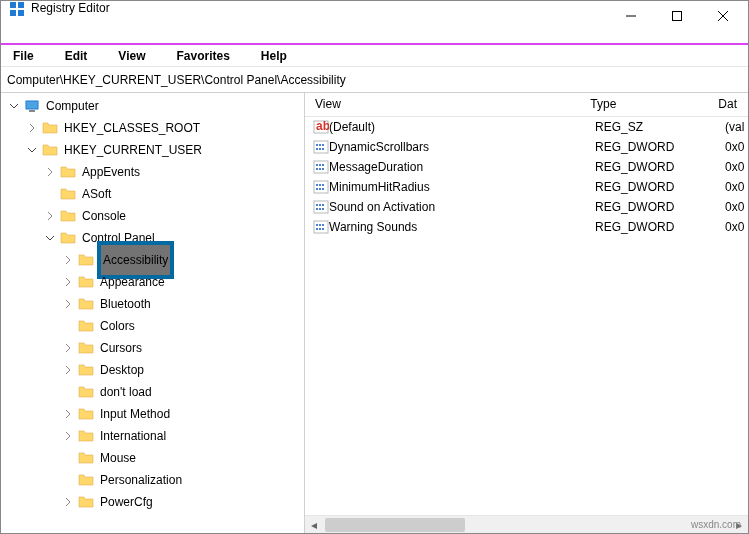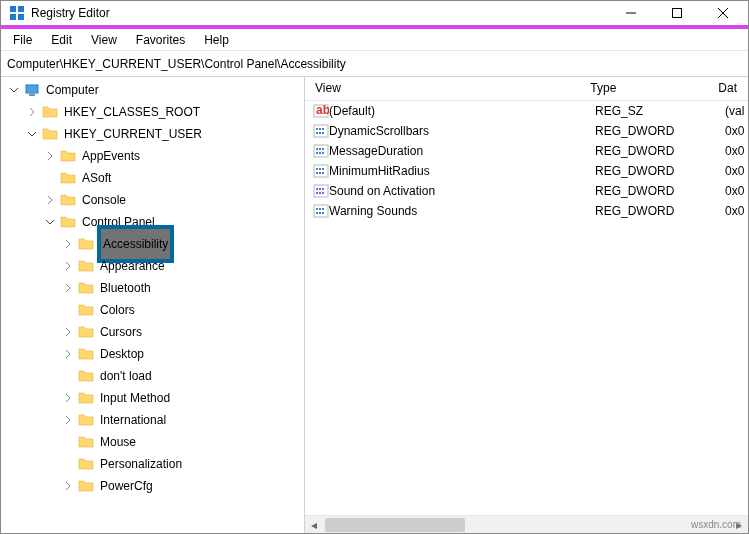--- a/index.html
+++ b/index.html
@@ -1,24 +1,24 @@
 <!DOCTYPE html>
 <html><head>
 <meta charset="utf-8">
 <style>
 * { box-sizing: border-box; margin: 0; padding: 0; font-family: "Segoe UI", Tahoma, sans-serif; font-size: 12px; }
 body { background: #fff; width: 749px; height: 534px; overflow: hidden; border: 1px solid #888; display: flex; flex-direction: column; }
 
-.titlebar { height: 28px; display: flex; align-items: center; padding: 0 2px 0 8px; border-bottom: 4px solid #d946ef; }
+.titlebar { height: 44px; display: flex; align-items: flex-start; padding: 0 2px 0 8px; border-bottom: 2px solid #d946ef; }
 .titlebar .app-icon { width: 16px; height: 16px; margin-right: 6px; }
 .titlebar .title { flex: 1; font-size: 12px; }
 .titlebar .win-btns { display: flex; gap: 0; }
 .titlebar .win-btn { width: 46px; height: 30px; display: flex; align-items: center; justify-content: center; }
 
-.menubar { height: 22px; display: flex; align-items: center; padding: 0 4px; gap: 3px; border-bottom: 1px solid #e6e6e6; }
+.menubar { height: 22px; display: flex; align-items: center; padding: 0 4px; gap: 15px; border-bottom: 1px solid #e6e6e6; font-weight: bold; }
 .menu-item { padding: 2px 8px; font-size: 12px; }
 
 .addressbar { height: 26px; border-bottom: 1px solid #d0d0d0; display: flex; align-items: center; padding: 0 6px; font-size: 12px; }
 
 .content { flex: 1; display: flex; overflow: hidden; }
 .tree-pane { width: 304px; border-right: 1px solid #d0d0d0; overflow-y: scroll; overflow-x: hidden; padding: 2px 0; }
 .list-pane { flex: 1; display: flex; flex-direction: column; overflow: hidden; }
 
 .tree-row { display: flex; align-items: center; height: 22px; padding-left: 4px; white-space: nowrap; }
 .tree-row .expander { width: 14px; height: 14px; display: inline-flex; align-items: center; justify-content: center; color: #666; font-size: 10px; cursor: pointer; }

